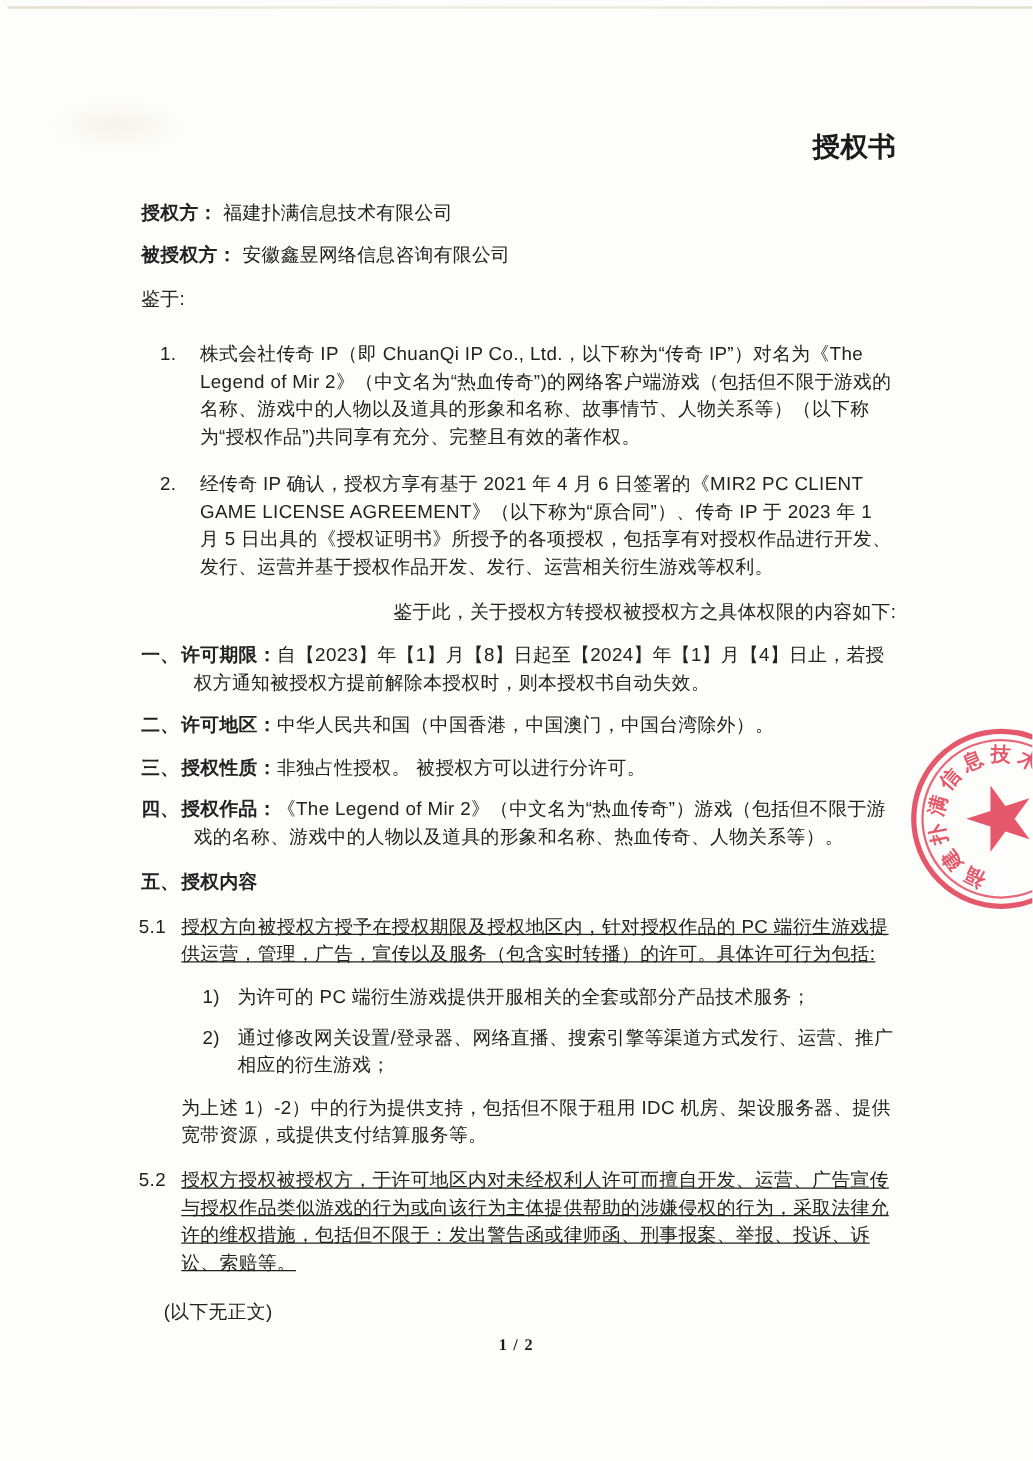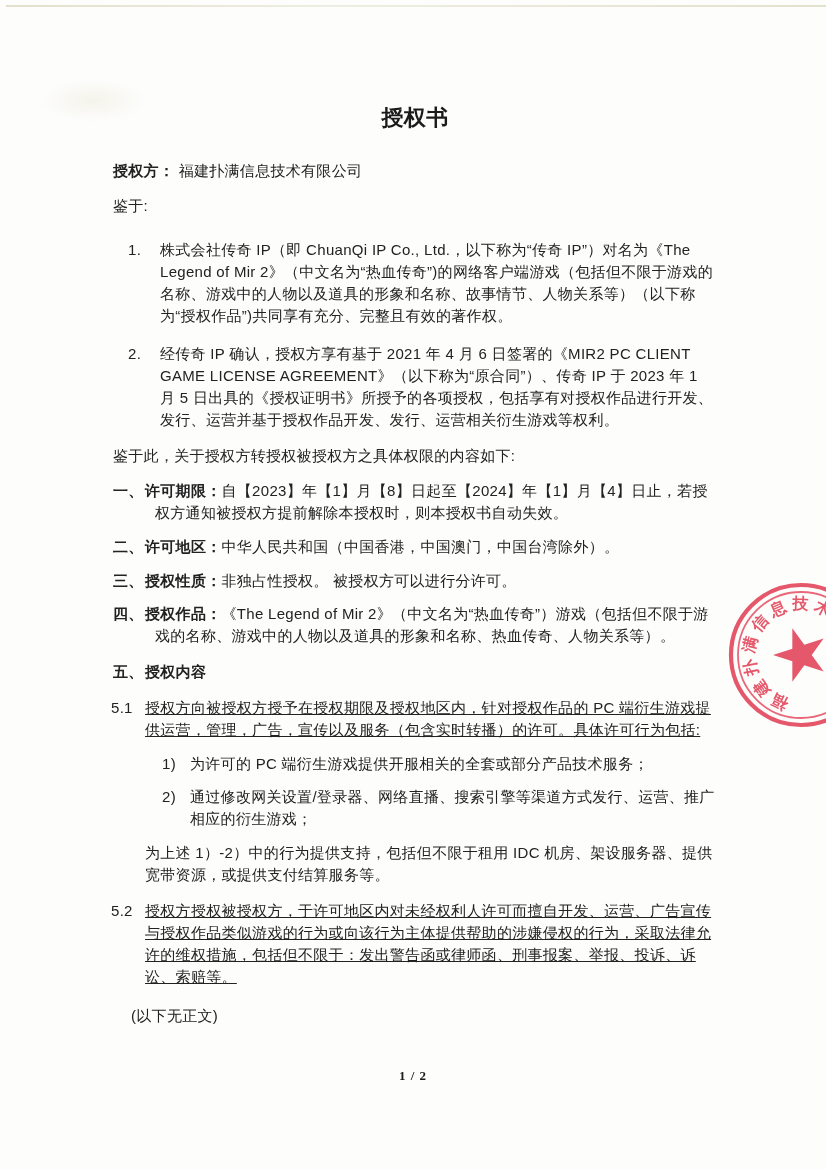--- a/index.html
+++ b/index.html
@@ -22,34 +22,34 @@
     background:radial-gradient(ellipse at center, rgba(232,229,210,.4), rgba(232,229,210,0) 70%);
     pointer-events:none;
   }
 
   .doc {
     position:absolute; left:113px; top:0; width:604px;
     font-size:15px; line-height:22px;
     letter-spacing:.3px;
   }
   .doc-title {
-    margin:105px 0 0 0; text-align:center;
+    margin:105px 0 0 0; text-align:right;
     font-size:22px; line-height:26px; font-weight:bold; color:#1b1b1b;
   }
   .party { margin-top:29px; }
   .party + .party { margin-top:12px; }
   .party .lbl { font-weight:bold; }
   .whereas-label { margin-top:13px; }
 
   .witem { display:flex; margin-top:22px; }
   .witem + .witem { margin-top:16px; }
   .witem .wnum { flex:0 0 47px; box-sizing:border-box; padding-left:15px; }
   .witem .wtext { flex:1; }
 
-  .preamble { margin-top:14px; }
+  .preamble { margin-top:14px;text-align:right; }
 
   .term { position:relative; margin-top:12px; padding-left:42px; text-indent:-10px; }
   .term.first { margin-top:13px; }
   .term.t4 { margin-top:11px; }
   .term.t5 { margin-top:14px; }
   .term .tnum { position:absolute; left:0; top:0; font-weight:bold; text-indent:0; }
   .term .tlabel { font-weight:bold; }
   .term .tbold { font-weight:normal; }
 
   .clause { position:relative; margin-top:14px; padding-left:32px;text-decoration:underline; }
@@ -85,20 +85,24 @@
 <div class="page">
   <div class="scan-top-line"></div>
   <div class="scan-smudge"></div>
 
   <div class="doc">
     <h1 class="doc-title">授权书</h1>
 
     <div class="party">
       <span class="lbl">授权方：</span>
       <span>福建扑满信息技术有限公司</span>
+    </div>
+    <div class="party">
+      <span class="lbl">被授权方：</span>
+      <span>安徽鑫昱网络信息咨询有限公司</span>
     </div>
 
     <div class="whereas-label">鉴于:</div>
 
     <div class="witem">
       <span class="wnum">1.</span>
       <span class="wtext">株式会社传奇 IP（即 ChuanQi IP Co., Ltd.，以下称为“传奇 IP”）对名为《The Legend of Mir 2》（中文名为“热血传奇”)的网络客户端游戏（包括但不限于游戏的名称、游戏中的人物以及道具的形象和名称、故事情节、人物关系等）（以下称为“授权作品”)共同享有充分、完整且有效的著作权。</span>
     </div>
     <div class="witem">
       <span class="wnum">2.</span>

